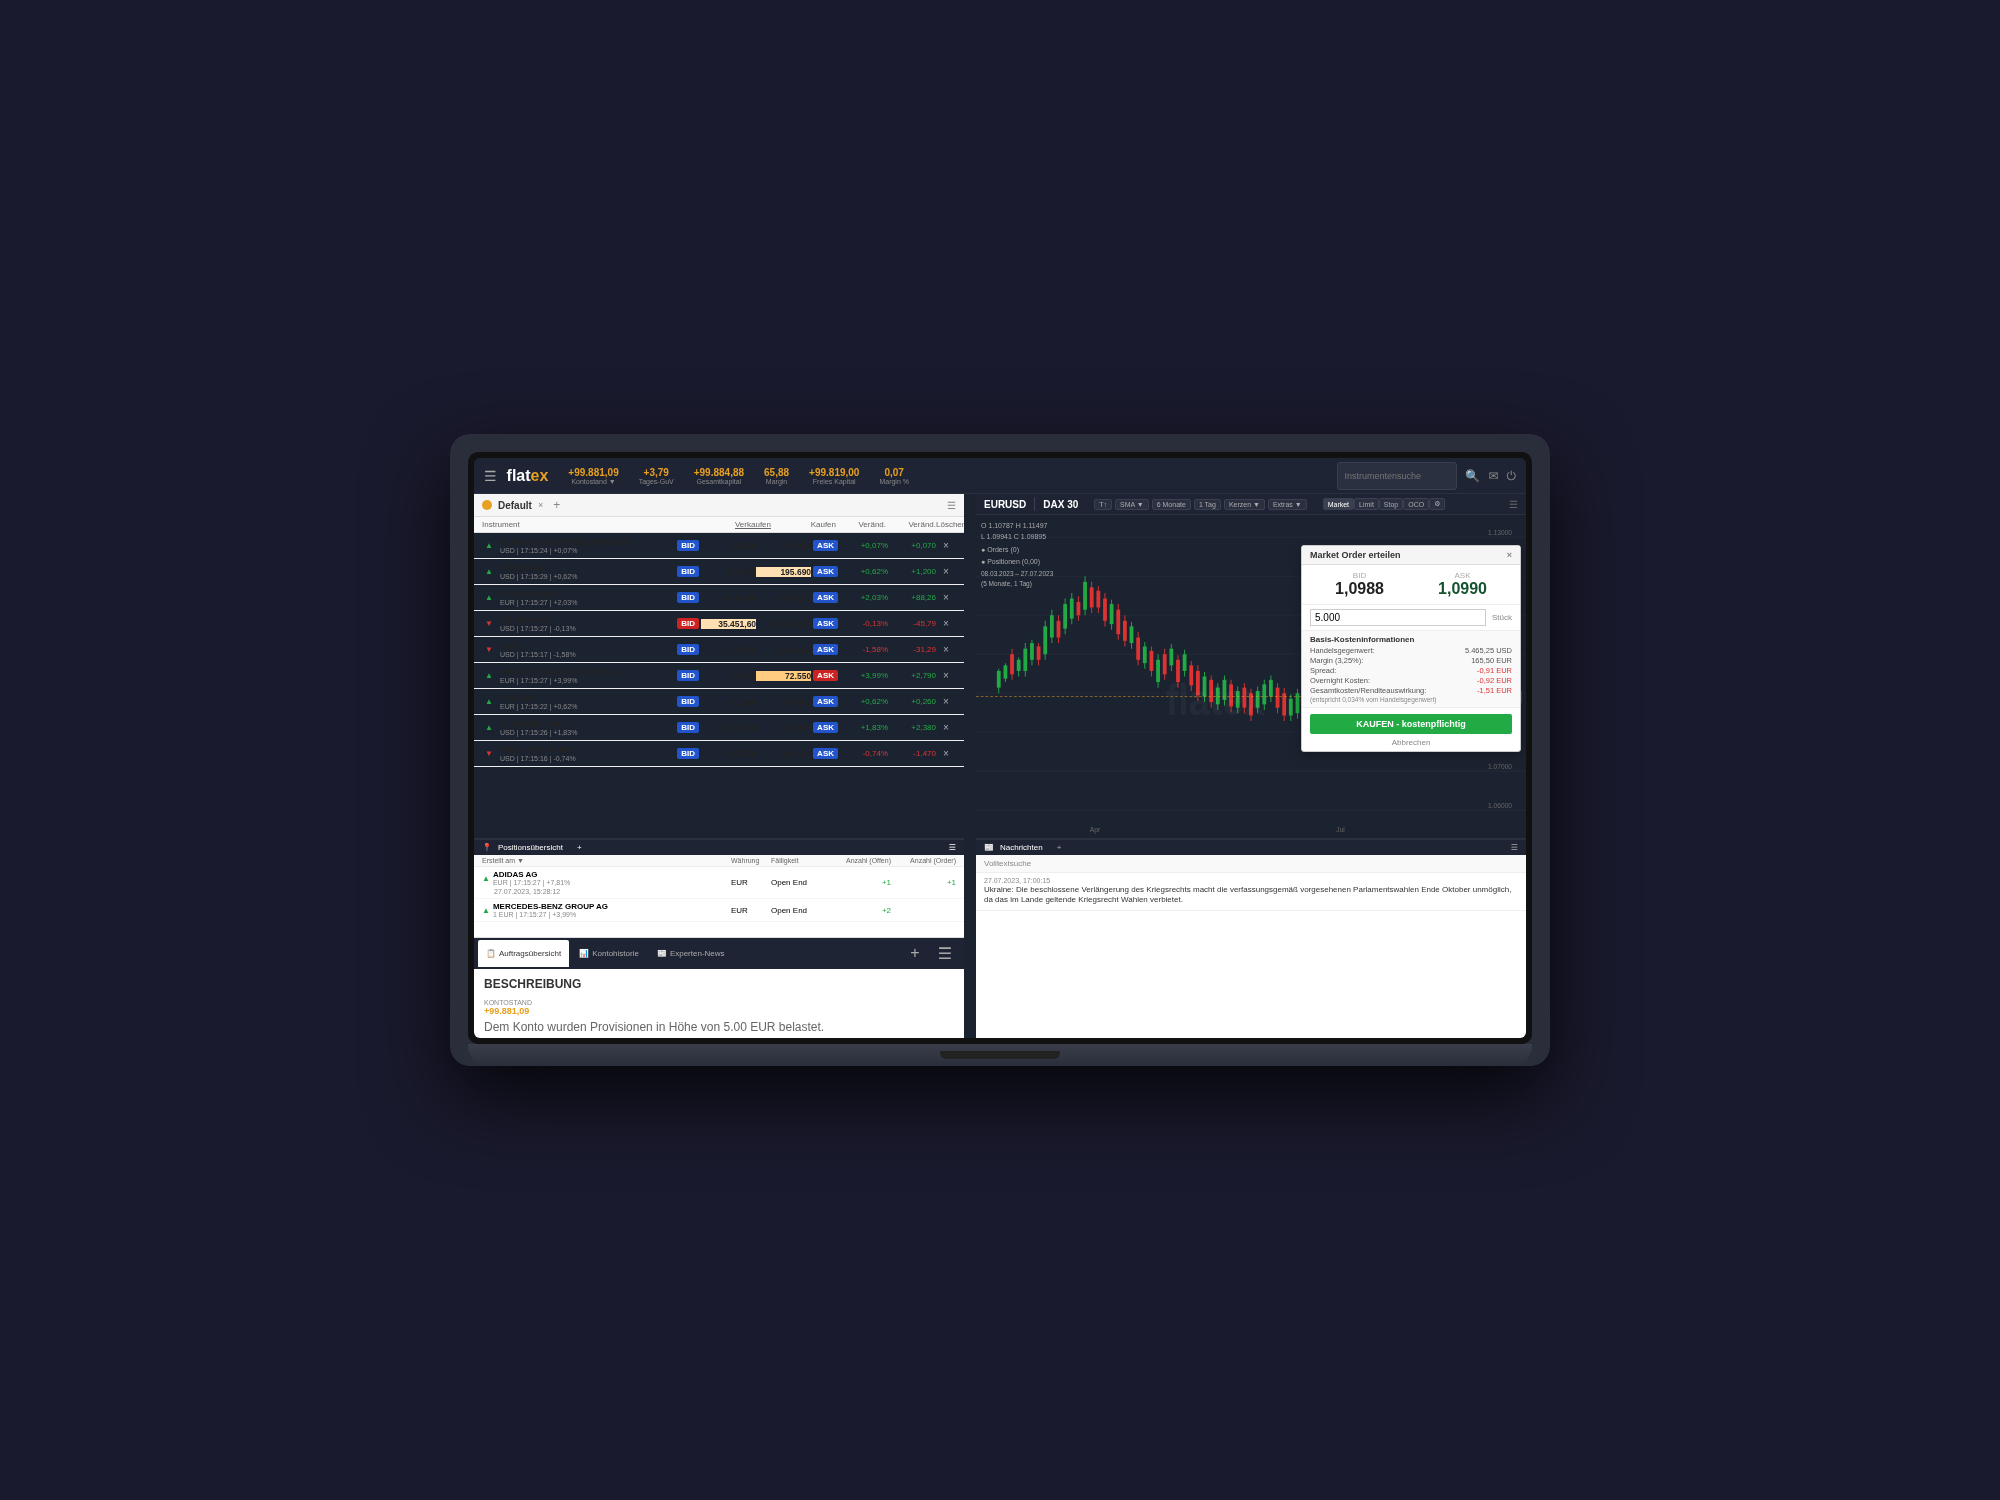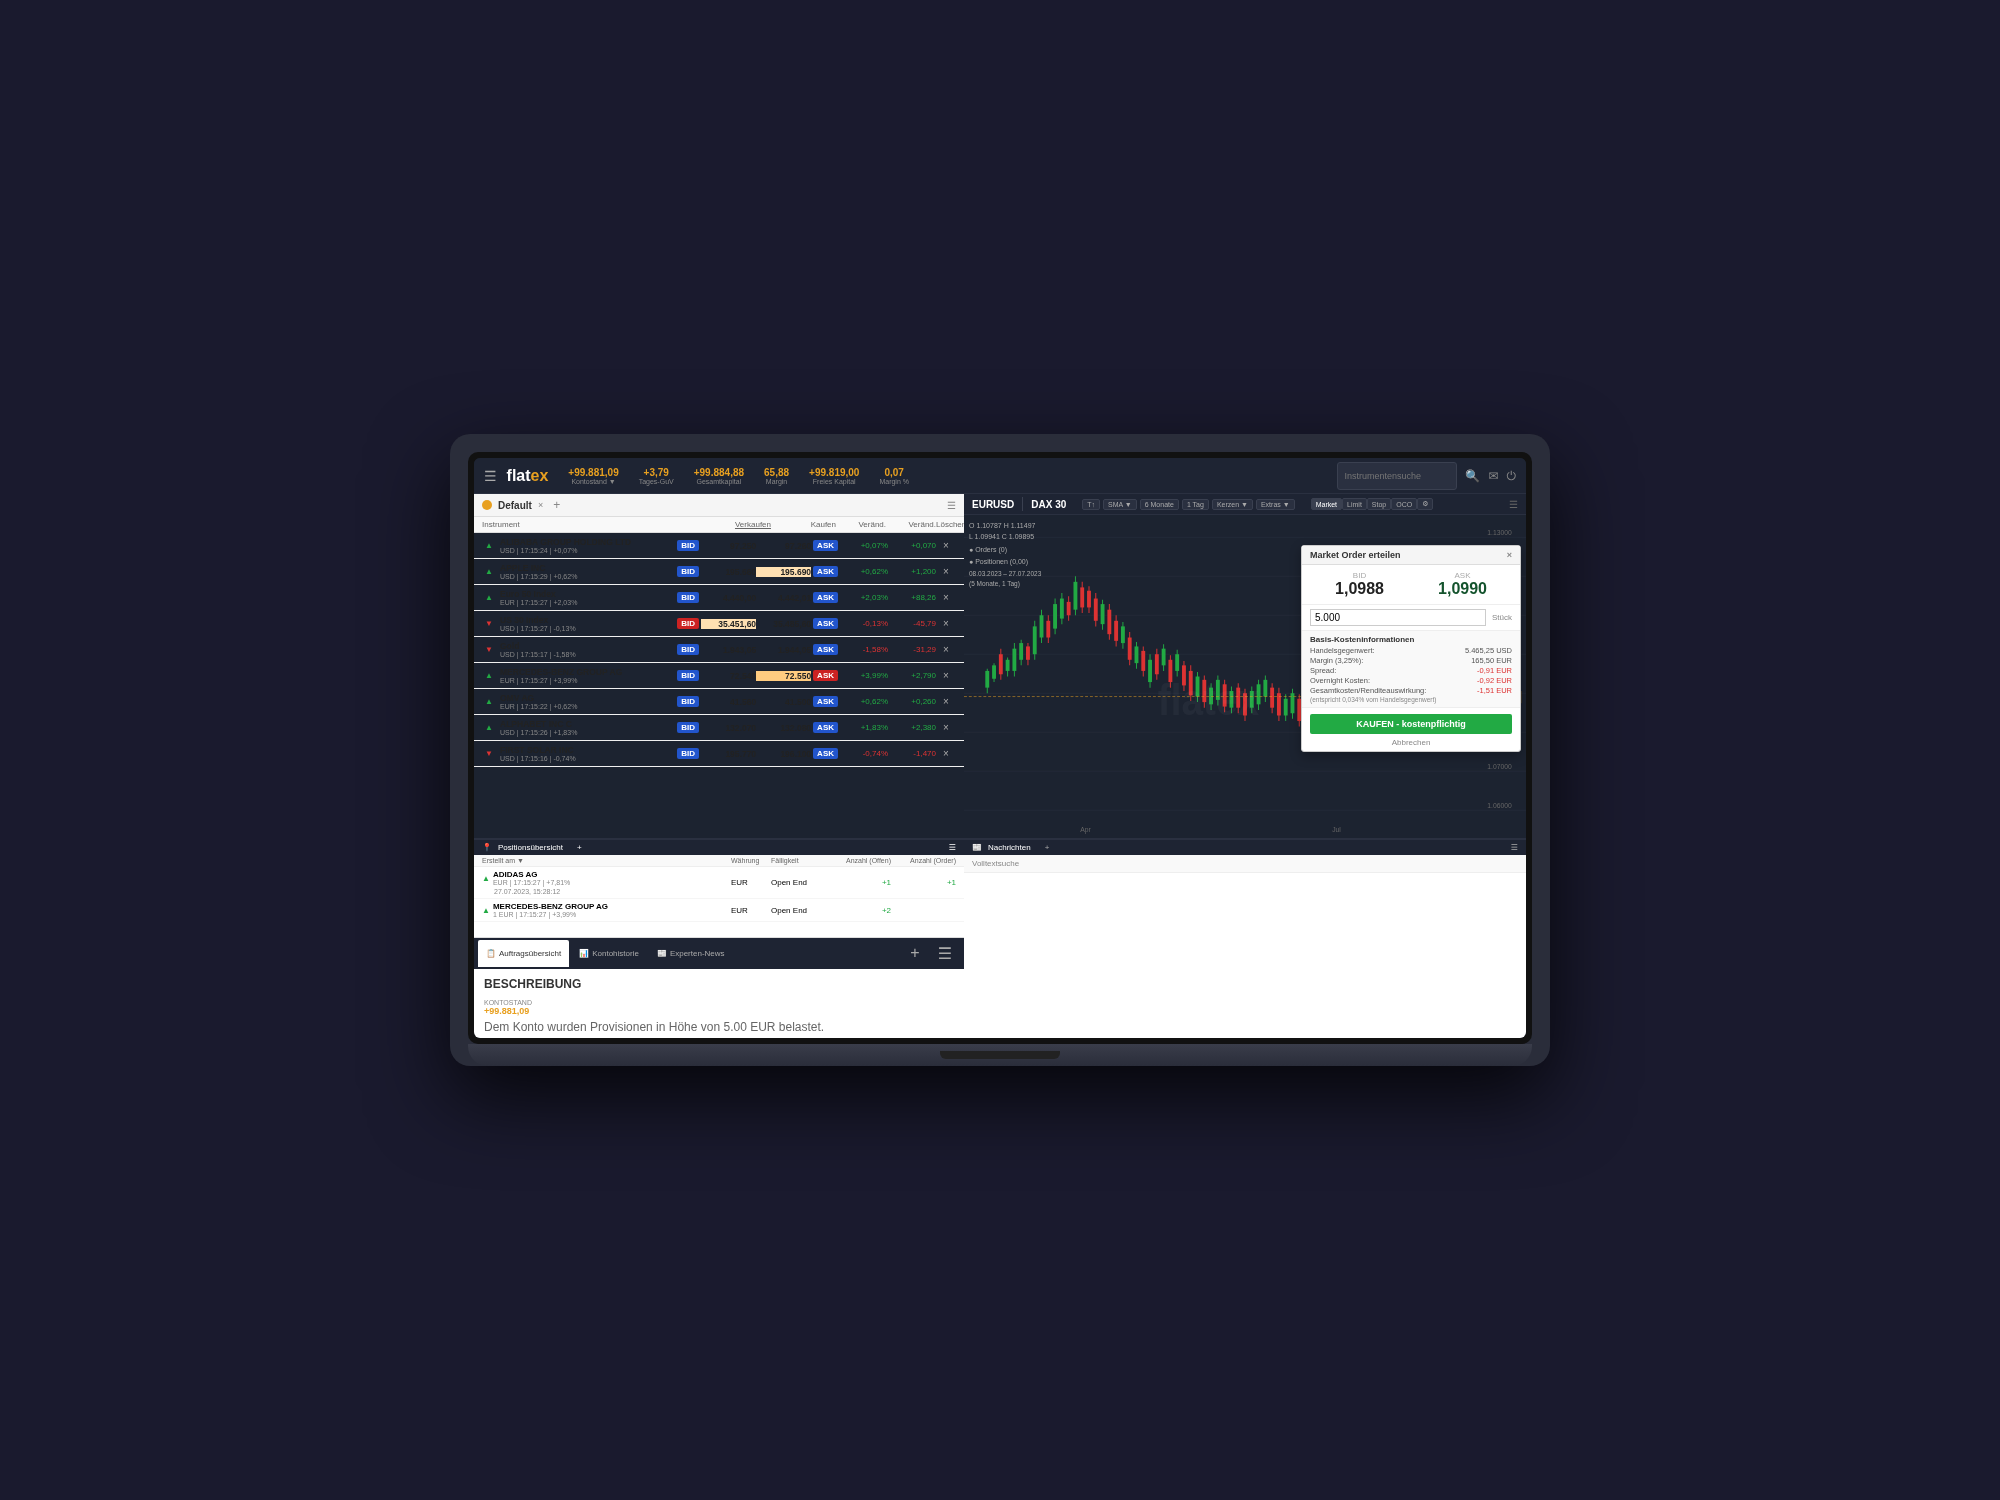--- a/index.html
+++ b/index.html
@@ -823,21 +823,21 @@
                   <div class="order-amount">+99.881,09</div>
                 </div>
                 <div class="order-note">Dem Konto wurden Provisionen in Höhe von 5.00 EUR belastet.</div>
               </div>
             </div>
           </div>
         </div>
 
         <div style="flex:1; display:flex; flex-direction:column;">
 
-          <div class="chart-panel" style="flex:1;">
+          <div class="chart-panel" style="flex:1;margin-left:12px;">
 
             <div class="chart-header">
               <span style="color:#fff;font-size:10px;font-weight:bold;">EURUSD</span>
               <div style="width:1px;height:14px;background:#3a4050;"></div>
               <span style="color:#fff;font-size:10px;font-weight:bold;">DAX 30</span>
               <div style="margin-left:8px; display:flex; gap:3px;">
                 <button class="chart-btn">T↑</button>
                 <button class="chart-btn">SMA ▼</button>
                 <button class="chart-btn">6 Monate</button>
                 <button class="chart-btn">1 Tag</button>
@@ -1138,20 +1138,24 @@
             <div style="height:200px; background:#fff; border-top:2px solid #2a3040; overflow:hidden;">
               <div class="news-header">
                 <span style="color:#e8a020;">📰</span>
                 <span>Nachrichten</span>
                 <span style="margin-left:8px;color:#aaa;">+</span>
                 <span style="margin-left:auto;color:#aaa;">☰</span>
               </div>
               <div class="news-search">
                 <span>Volltextsuche</span>
               </div>
+              <div class="news-item">
+                <div class="news-date">27.07.2023, 17:00:15</div>
+                <div class="news-text">Ukraine: Die beschlossene Verlängerung des Kriegsrechts macht die verfassungsgemäß vorgesehenen Parlamentswahlen Ende Oktober unmöglich, da das im Lande geltende Kriegsrecht Wahlen verbietet.</div>
+              </div>
             </div>
           </div>
         </div>
       </div>
     </div>
   </div>
   <div class="laptop-base">
     <div class="laptop-hinge"></div>
   </div>
 </div>

